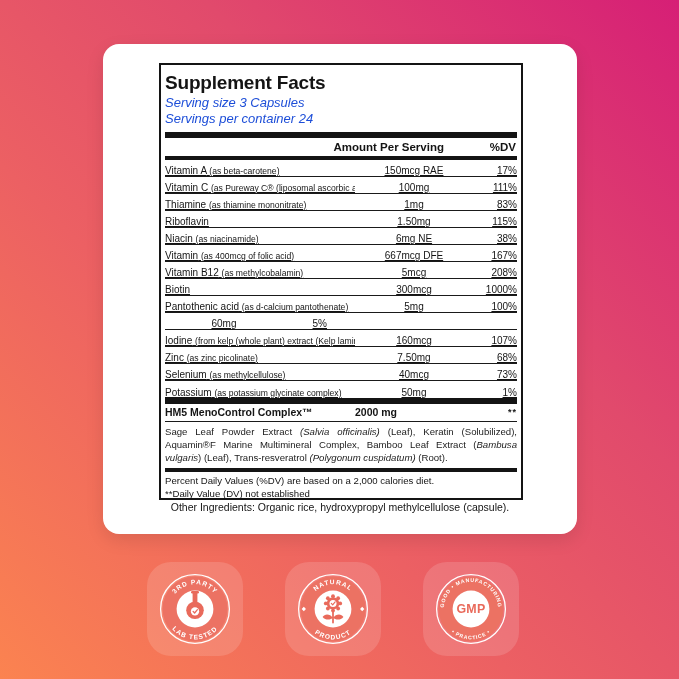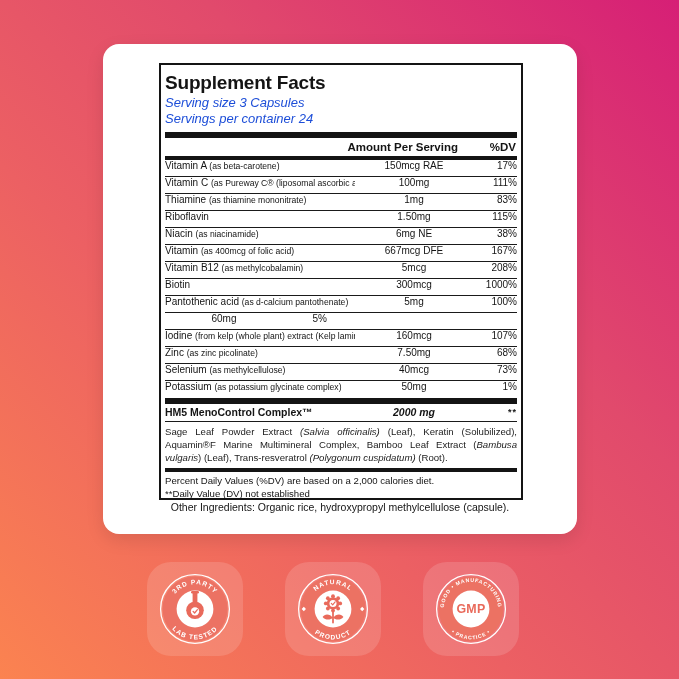--- a/index.html
+++ b/index.html
@@ -18,36 +18,36 @@
   .sf-title { font-size:19px; font-weight:bold; letter-spacing:-0.2px; line-height:1.2; }
   .sf-line  { font-size:13px; line-height:1.26; color:#1d4ed8;font-style:italic; }
 
   .bar { background:#141414; }
   .bar-a { height:6px; margin-top:4px; }
   .bar-b { height:4px; }
   .bar-c { height:6px; }
   .bar-d { height:4px; }
 
   .head-row { display:flex; justify-content:flex-end; align-items:center;
-              gap:14px; padding:3px 1px 3px 0; font-size:11.5px; font-weight:bold; }
+              gap:28px; padding:3px 1px 3px 0; font-size:11.5px; font-weight:bold; }
   .head-row .dv-h { width:44px; text-align:right; }
 
-  .rows .row { display:flex; align-items:flex-start; height:17px;
-               border-bottom:1px solid #1a1a1a; font-size:10px; }
+  .rows .row { display:flex; align-items:flex-end; height:17px;
+               border-bottom:1px solid #1a1a1a; font-size:10px;text-decoration:underline; }
   .rows .row:last-of-type { border-bottom:none; }
   .row .nm-wrap { flex:1; white-space:nowrap; overflow:hidden; }
   .row .nm { font-size:10px; }
   .row .dt { font-size:8.6px; }
   .row .amt { width:118px; text-align:center; font-size:10px; }
   .row .dv  { width:44px; text-align:right; font-size:10px; }
 
   .complex-row { display:flex; align-items:center; height:18px;
                  border-bottom:1px solid #1a1a1a; font-weight:bold; font-size:10.5px; }
   .complex-row .nm-wrap { flex:1; }
-  .complex-row .amt { width:118px; text-align:center;font-style:italic; }
+  .complex-row .amt { width:118px; text-align:left; }
   .complex-row .dv  { width:44px; text-align:right; font-size:9px; letter-spacing:1px; }
 
   .complex-desc { font-size:9.6px; line-height:1.38; text-align:justify;
                   padding:3px 0 4px; color:#1c1c1c; }
   .it { font-style:italic; }
 
   .footnotes { padding-top:3px; font-size:9.6px; line-height:1.34; color:#141414; }
 
   .other-ing { position:absolute; left:40px; right:40px; bottom:21px;
                text-align:center; font-size:10.5px; color:#141414; }

